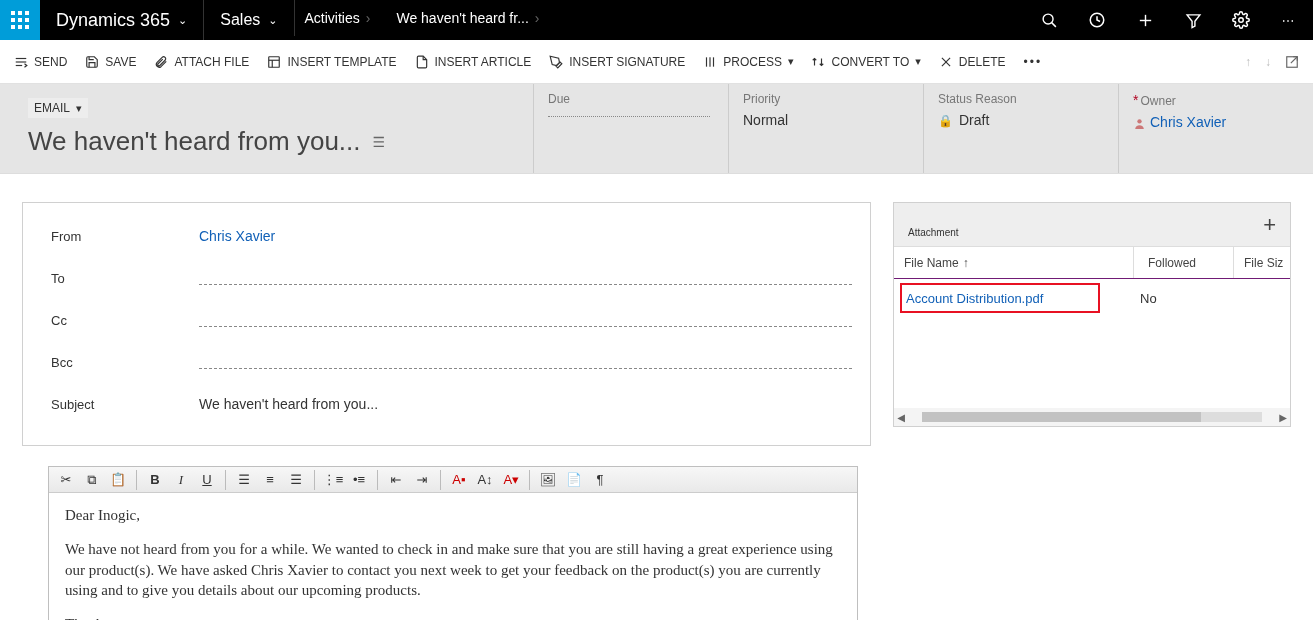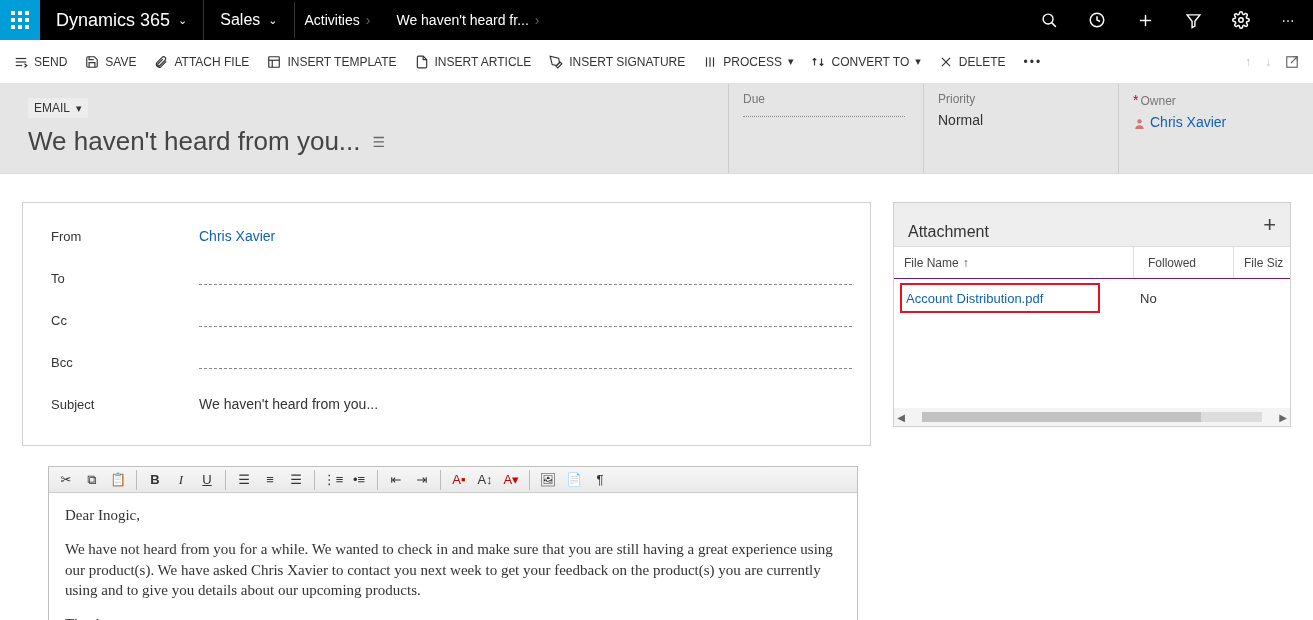--- a/index.html
+++ b/index.html
@@ -1,19 +1,19 @@
 <!DOCTYPE html>
 <html><head>
   <meta charset="utf-8">
   <style>
     * { box-sizing: border-box; margin: 0; padding: 0; }
     body { font-family: "Segoe UI", Arial, sans-serif; font-size: 13px; color: #333; background: #fff; width: 1313px; }
     
     
-    .topnav { background: #000; color: #fff; height: 40px; display: flex; align-items: center; }
+    .topnav { background: #000; color: #fff; height: 40px; display: flex; }
     .waffle { width: 40px; height: 40px; background: #009dd9; display: flex; align-items: center; justify-content: center; }
     .waffle svg { width: 18px; height: 18px; }
     .nav-item { padding: 0 16px; height: 40px; display: flex; align-items: center; gap: 8px; font-size: 16px; cursor: pointer; }
     .nav-item.brand { font-size: 18px; font-weight: 400; }
     .nav-sep { color: #666; margin: 0 6px; }
     .nav-crumb { font-size: 14px; padding: 0 10px; height: 36px; display: flex; align-items: center; cursor: pointer; }
     .nav-right { margin-left: auto; display: flex; }
     .nav-icon { width: 48px; height: 40px; display: flex; align-items: center; justify-content: center; cursor: pointer; }
     
     
@@ -43,21 +43,21 @@
     .content { display: flex; padding: 28px 22px 0 22px; gap: 22px; }
     .email-form { flex: 1; border: 1px solid #d0d0d0; background: #fff; padding: 12px 18px 20px 28px; }
     .form-row { display: flex; align-items: center; min-height: 42px; }
     .form-row .flabel { width: 148px; color: #333; font-size: 13px; }
     .form-row .fval { flex: 1; font-size: 14px; }
     .form-row .fval.link { color: #1160b7; }
     .dotted-input { flex: 1; border-bottom: 1px dashed #888; height: 14px; }
     
     .attach-panel { width: 398px; border: 1px solid #d0d0d0; background: #fff; display: flex; flex-direction: column; height: 225px; position: relative; }
     .attach-head { background: #eee; height: 44px; border-bottom: 1px solid #ddd; display: flex; align-items: center; padding: 0 14px; justify-content: space-between; }
-    .attach-title { font-size: 16px; color: #333; margin-top: 15px; }
+    .attach-title { font-size: 10px; color: #333; margin-top: 15px; }
     .attach-add { font-size: 22px; font-weight: 300; color: #444; cursor: pointer; }
     .attach-cols { display: flex; border-bottom: 1px solid #701a75; height: 32px; align-items: center; font-size: 12px; color: #444; }
     .acol1 { width: 240px; padding-left: 10px; border-right: 1px solid #ddd; height: 100%; display:flex; align-items:center; gap:4px;}
     .acol2 { width: 100px; padding-left: 14px; border-right: 1px solid #ddd; height:100%; display:flex; align-items:center;}
     .acol3 { flex:1; padding-left: 10px; height:100%; display:flex; align-items:center;}
     .attach-row { display: flex; height: 38px; align-items: center; font-size: 13px; }
     .attach-row .c1 { width: 200px; margin-left: 6px; padding-left: 4px; color: #1160b7; border: 2px solid #e81123; height: 30px; display: flex; align-items: center; }
     .attach-row .c2 { width: 100px; padding-left: 40px; color: #333; }
     .attach-scroll { margin-top: auto; height: 18px; background: #f4f4f4; display: flex; align-items: center; }
     .attach-scroll .track { flex: 1; height: 10px; background: #ddd; margin: 0 14px 0 14px; position: relative; }
@@ -240,20 +240,24 @@
   </div>
   <div class="header-cols">
     <div class="hcol">
       <div class="lbl">Due</div>
       <div class="dotted"></div>
     </div>
     <div class="hcol">
       <div class="lbl">Priority</div>
       <div class="val">Normal</div>
     </div>
+    <div class="hcol">
+      <div class="lbl">Status Reason</div>
+      <div class="val"><span class="lock-icon">🔒</span><span>Draft</span></div>
+    </div>
     <div class="hcol" style="border-right:none;">
       <div class="lbl"><span class="req-star">*</span><span>Owner</span></div>
       <div class="val link"><span class="person-icon"><svg viewBox="0 0 24 24" fill="#c77">
               <circle cx="12" cy="8" r="4"></circle>
               <path d="M4 22c0-4 4-7 8-7s8 3 8 7"></path>
             </svg></span><span>Chris Xavier</span></div>
     </div>
   </div>
 </div>
 

